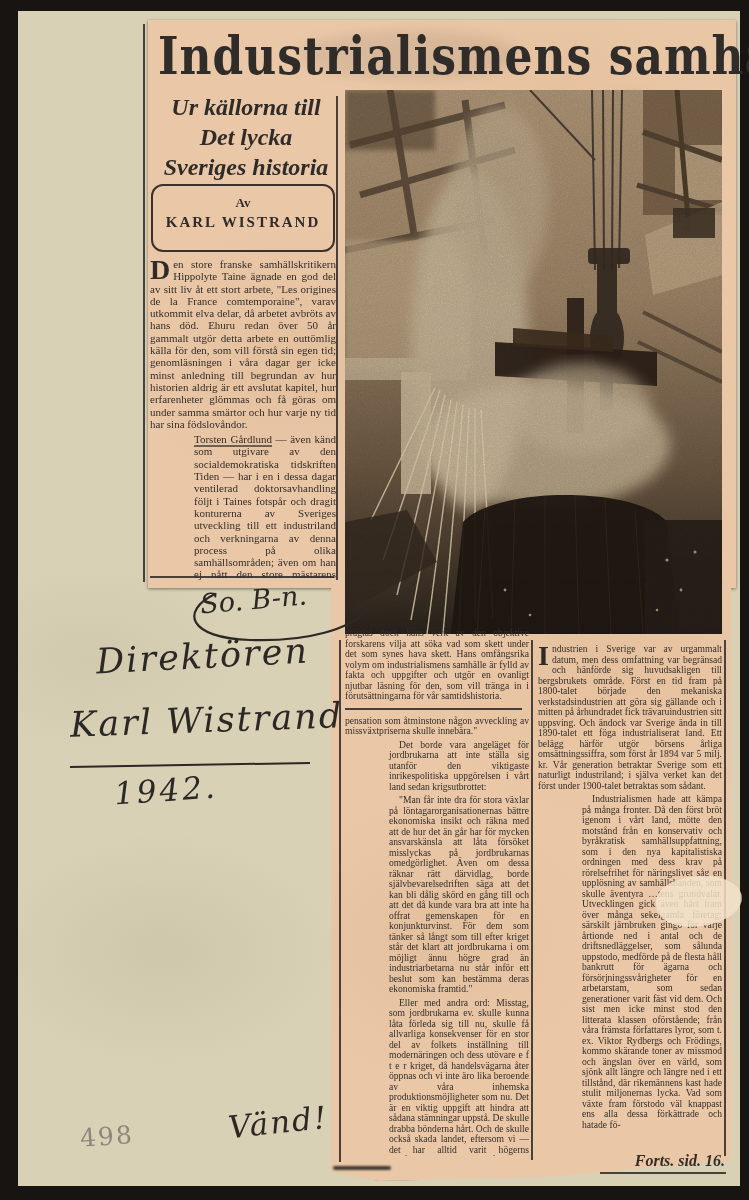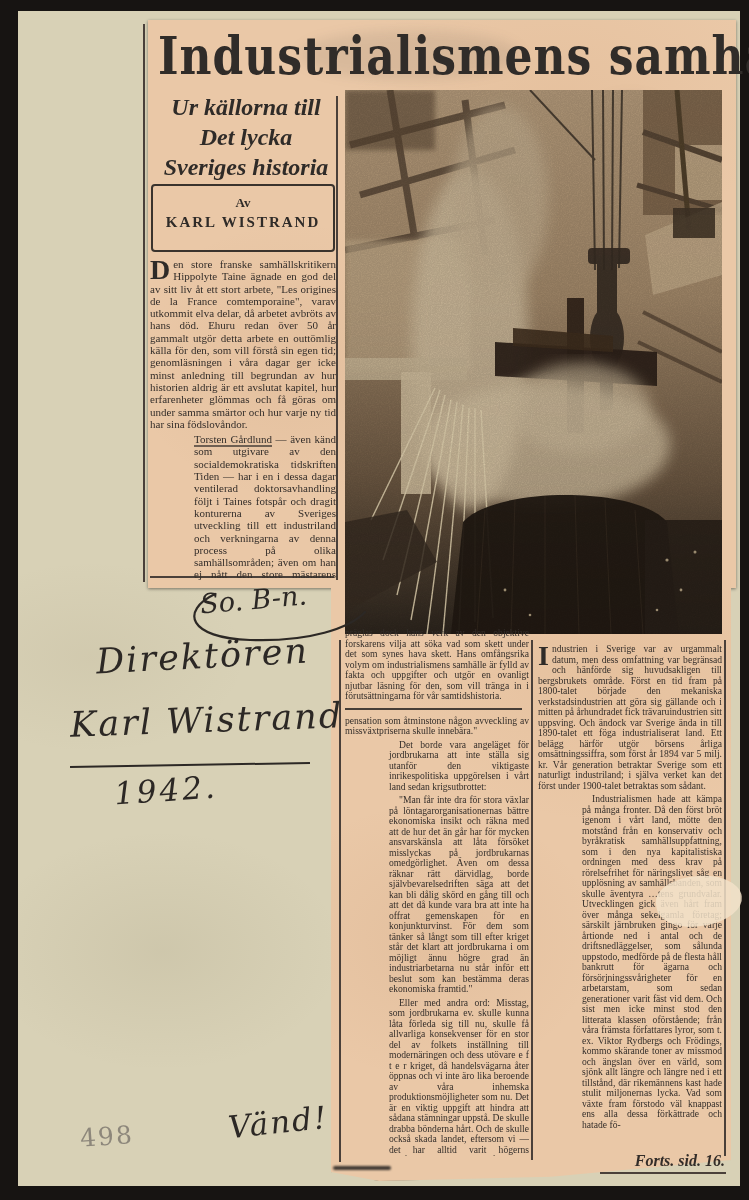--- a/index.html
+++ b/index.html
@@ -23,21 +23,21 @@
   .vrule,.hrule{position:absolute;background:#4a403a;}
   .ghostblot{position:absolute;background:rgba(90,80,70,.12);filter:blur(6px);border-radius:50%;}
   
   .headline{position:absolute;left:158px;top:26px;width:575px;height:64px;
             font-family:"DejaVu Serif",serif;font-weight:bold;font-size:44px;
             letter-spacing:1px;color:#302c29;transform:scale(1.0,1.18);
             transform-origin:left top;white-space:nowrap;}
   .subtitle{position:absolute;left:156px;top:92px;width:180px;text-align:center;
             font-weight:bold;font-style:italic;font-size:24px;line-height:30px;color:#2f2b28;}
   .avbox{position:absolute;left:151px;top:184px;width:180px;height:64px;
-         border:2px solid #3a332d;border-radius:4px;text-align:center;color:#2f2b28;}
+         border:2px solid #3a332d;border-radius:12px;text-align:center;color:#2f2b28;}
   .avbox .av{font-weight:bold;font-size:13px;margin-top:9px;}
   .avbox .author{font-weight:bold;font-size:15px;letter-spacing:2px;margin-top:3px;}
   
   .col{position:absolute;text-align:justify;color:#342e2a;overflow:hidden;}
   .col p{margin:0;padding:0;}
   .col p+p{margin-top:3px;margin-left:44px;}
   .indent{text-indent:10px;}
   .quoteblock{padding-left:7px;}
   .leftcol{left:150px;top:258px;width:186px;height:322px;font-size:11px;line-height:12.3px;}
   .midcol{left:345px;top:628px;width:184px;height:528px;font-size:9.6px;line-height:10.5px;}

